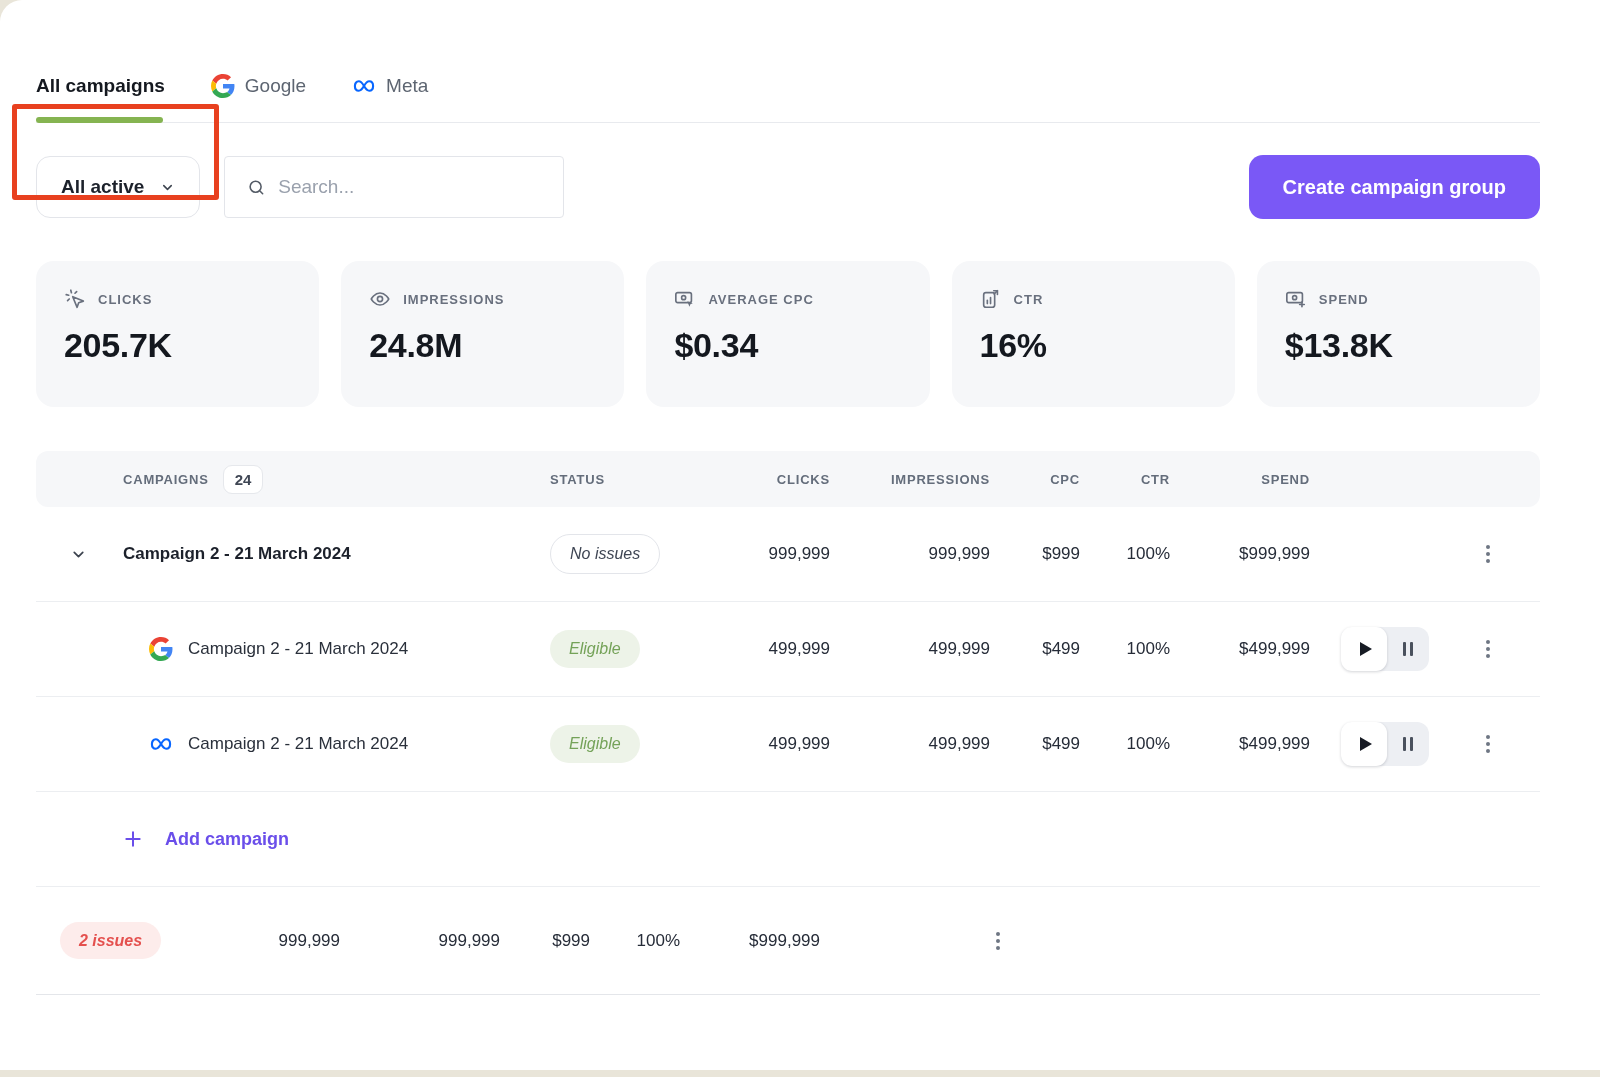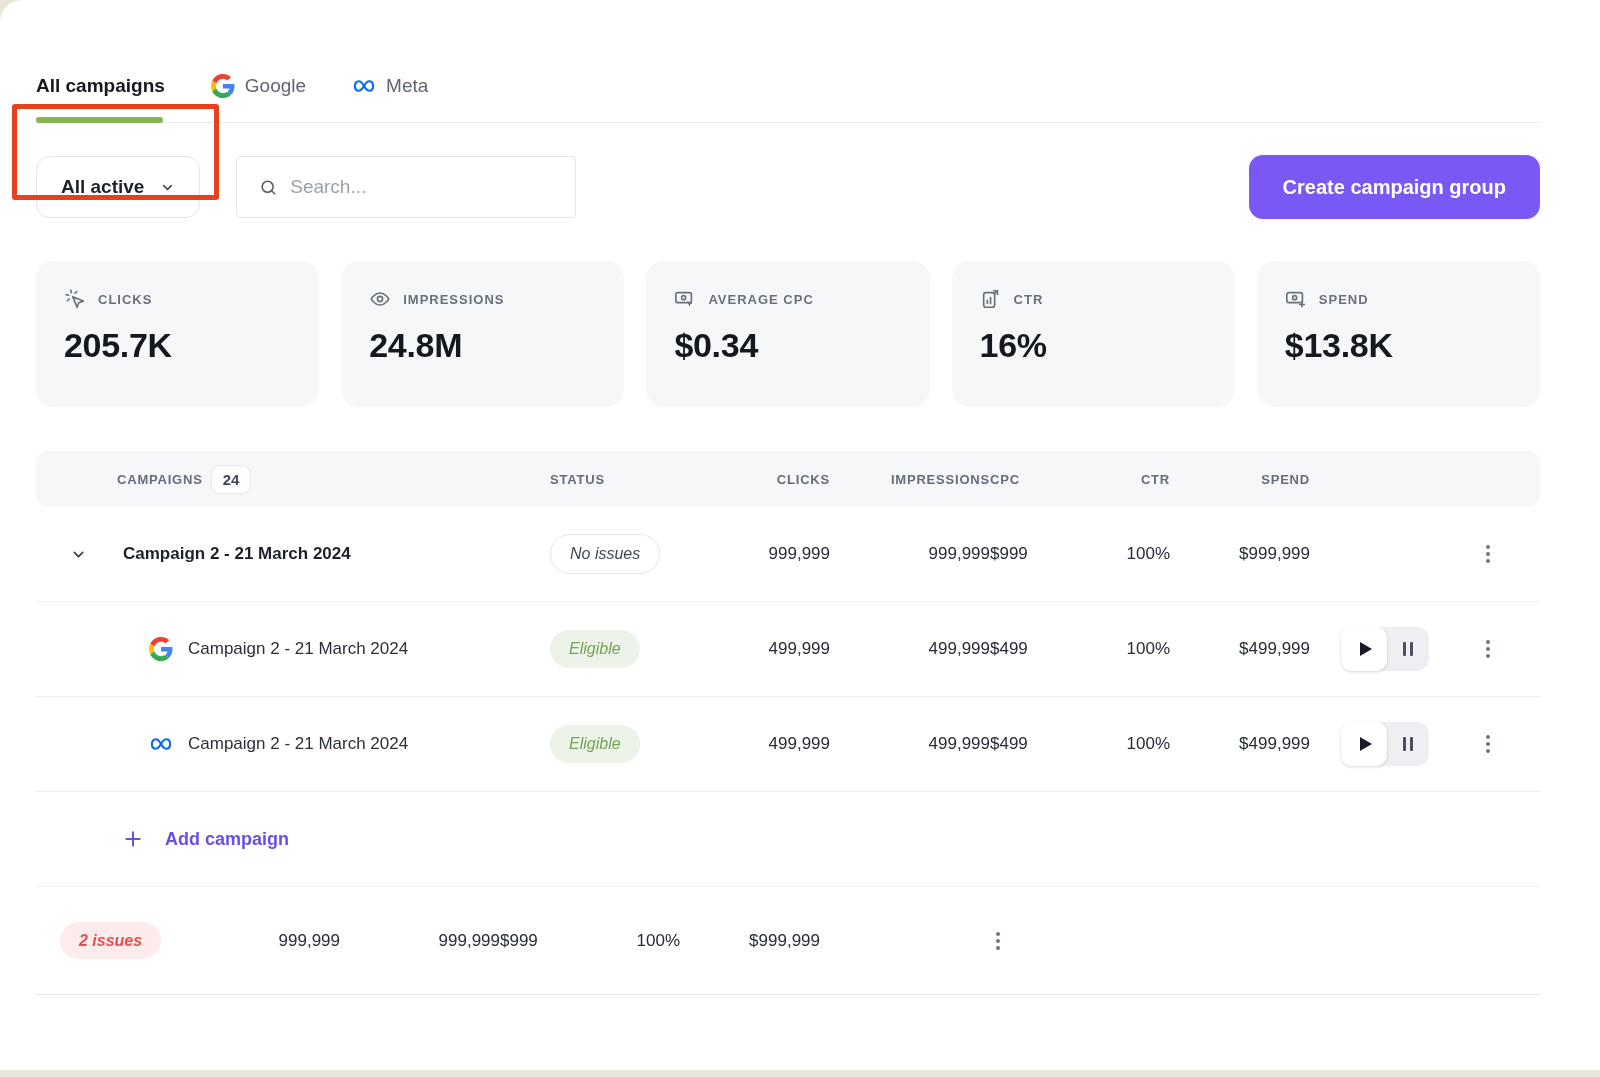--- a/index.html
+++ b/index.html
@@ -36,21 +36,21 @@
 
   
   .toolbar { display:flex; align-items:center; margin-top:32px; }
   .filter-select {
     display:flex; align-items:center; gap:16px; height:62px; padding:0 24px;
     border:1px solid #e3e5ea; border-radius:14px; background:#fff; cursor:pointer;
   }
   .filter-label { font-size:19px; font-weight:600; color:#1c212b; }
   .search-box {
     display:flex; align-items:center; gap:12px; height:62px; width:340px;
-    margin-left:36px; padding:0 22px; border:1px solid #e3e5ea; border-radius:4px; background:#fff;
+    margin-left:24px; padding:0 22px; border:1px solid #e3e5ea; border-radius:4px; background:#fff;
   }
   .search-box input {
     border:none; outline:none; font-size:19px; color:#1c212b; width:100%;
     font-family:"Liberation Sans", sans-serif;
   }
   .search-box input::placeholder { color:#9aa1ad; }
   .primary-btn {
     margin-left:auto; height:64px; padding:0 34px; border:none; border-radius:14px;
     background:#7a58f6; color:#ffffff; font-size:20px; font-weight:600; cursor:pointer;
     font-family:"Liberation Sans", sans-serif;
@@ -66,29 +66,29 @@
   .stat-value { margin-top:16px; font-size:34px; font-weight:700; color:#14181f; letter-spacing:-.3px; }
   .stat-icon { width:22px; height:22px; display:block; }
 
   
   .table { margin-top:44px; }
   .trow { display:flex; align-items:center; padding:0 24px; }
   .col-name  { flex:1; display:flex; align-items:center; min-width:0; }
   .col-status{ width:175px; }
   .col-clicks{ width:105px; text-align:right; }
   .col-impr  { width:160px; text-align:right; }
-  .col-cpc   { width:90px;  }
+  .col-cpc   { width:90px;  text-align:right; }
   .col-ctr   { width:90px;  text-align:right; }
   .col-spend { width:140px; text-align:right; }
   .col-controls { width:150px; display:flex; justify-content:center; }
   .col-kebab { width:56px; display:flex; justify-content:center; }
 
   .thead { height:56px; background:#f6f7f9; border-radius:12px; }
   .th { font-size:13px; font-weight:700; color:#646d7b; letter-spacing:.8px; }
-  .thead .col-name { gap:8px; }
+  .thead .col-name { gap:14px; }
   .thead .name-indent { width:49px; }
   .count-badge {
     background:#fff; border:1px solid #e6e8ec; border-radius:9px;
     padding:5px 11px; font-size:15px; font-weight:600; color:#3f4654;
   }
 
   .drow { height:95px; border-bottom:1px solid #eceef1; }
   .drow:last-child { border-bottom:1px solid #e4e6ea; }
   .toggle-slot { width:63px; display:flex; align-items:center; }
   .toggle-slot svg { margin-left:10px; cursor:pointer; }

